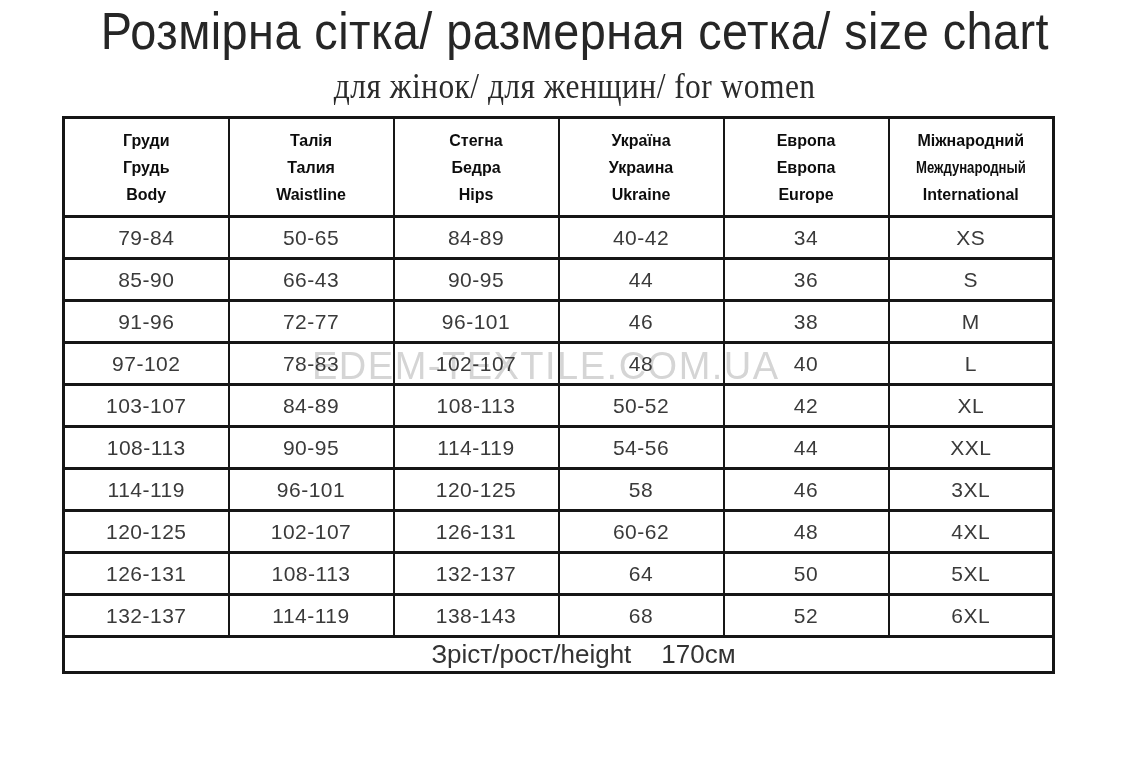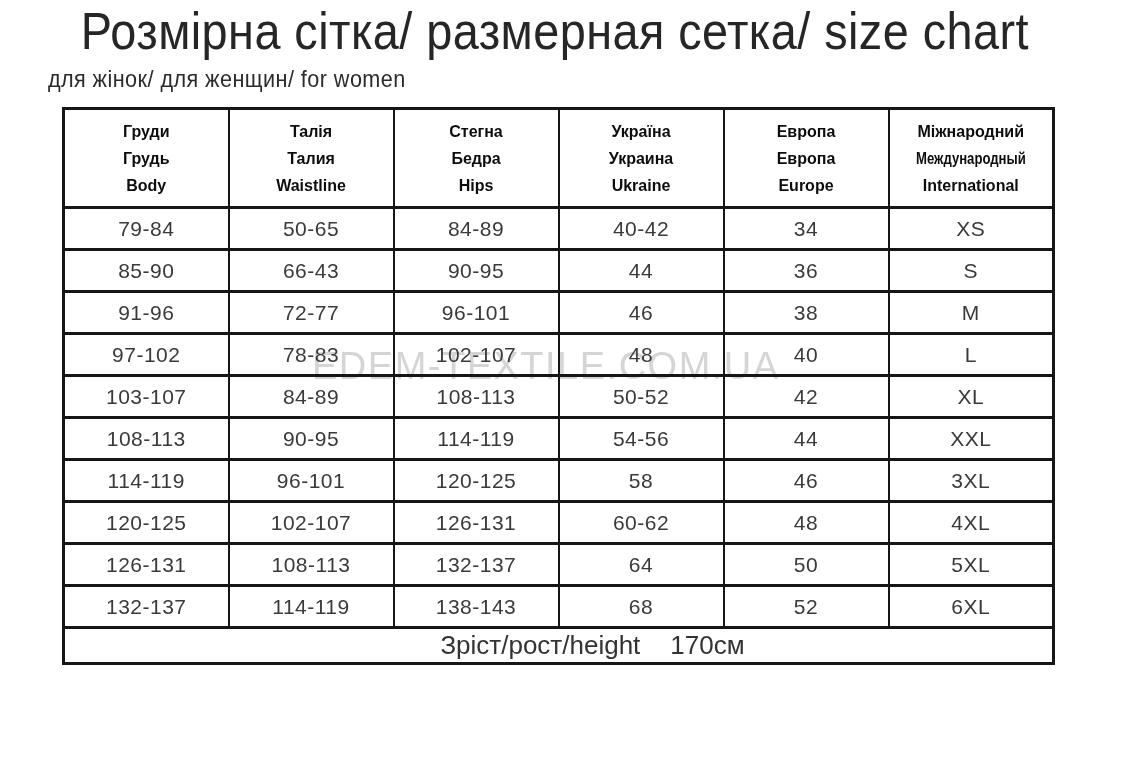--- a/index.html
+++ b/index.html
@@ -11,42 +11,43 @@
   *{box-sizing:border-box;}
   html,body{margin:0;padding:0;}
   body{
     width:1121px;height:759px;
     background:#ffffff;
     font-family:"Liberation Sans",sans-serif;
     color:var(--data-text);
     overflow:hidden;
     position:relative;
   }
-  .titles{margin-top:4px;padding-left:28px;}
+  .titles{text-align:center;margin-top:4px;padding-left:28px;}
   .page-title{
     margin:0;
     font-size:52px;
     font-weight:400;
     color:#262626;
     line-height:54px;
     letter-spacing:0.5px;
   }
   .page-title .squeeze, .page-subtitle .squeeze{
     display:inline-block;
     transform:scaleX(0.90);
     transform-origin:center;
     white-space:nowrap;
   }
   .page-subtitle{
-    margin:0;
-    font-size:24px;
+    margin:8px;
+    font-size:35px;
     font-weight:400;
     color:#2b2b2b;
     line-height:42px;
     letter-spacing:0.5px;
+    font-family:Liberation Serif, serif;
   }
   .watermark{
     position:absolute;
     left:312px;top:345px;
     font-size:38px;
     letter-spacing:1.5px;
     color:var(--watermark-color);
     z-index:0;
     white-space:nowrap;
     pointer-events:none;
@@ -96,21 +97,21 @@
     font-size:21px;
     font-weight:400;
     color:var(--data-text);
     letter-spacing:0.5px;
   }
   tfoot tr{height:36px;}
   tfoot td{
     font-size:26px;
     color:#333333;
   }
-  .footer-inner{position:relative;left:34px;}
+  .footer-inner{position:relative;left:25px;}
   .footer-value{margin-left:30px;}
 </style>
 </head>
 <body>
 
 <div class="titles">
   <h1 class="page-title"><span class="squeeze">Розмірна сітка/ размерная сетка/ size chart</span></h1>
   <h2 class="page-subtitle"><span class="squeeze">для жінок/ для женщин/ for women</span></h2>
 </div>
 

